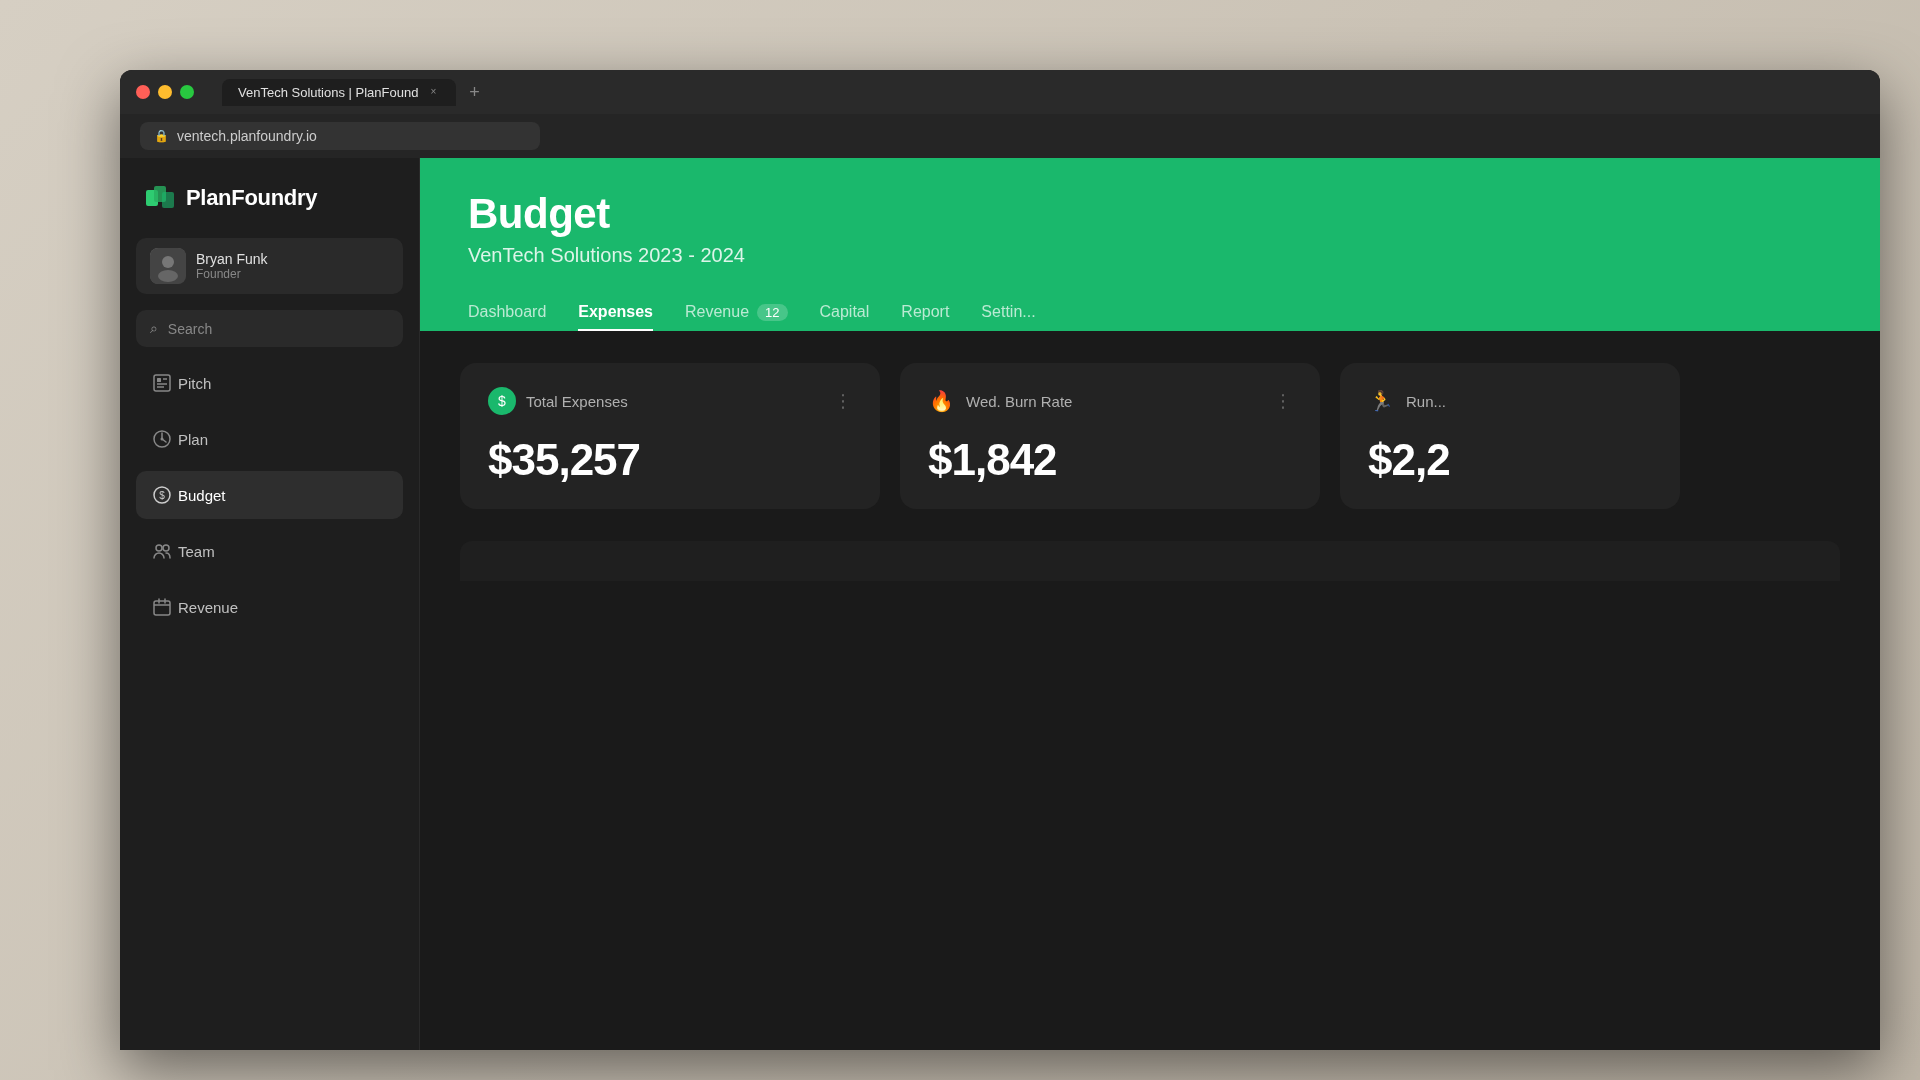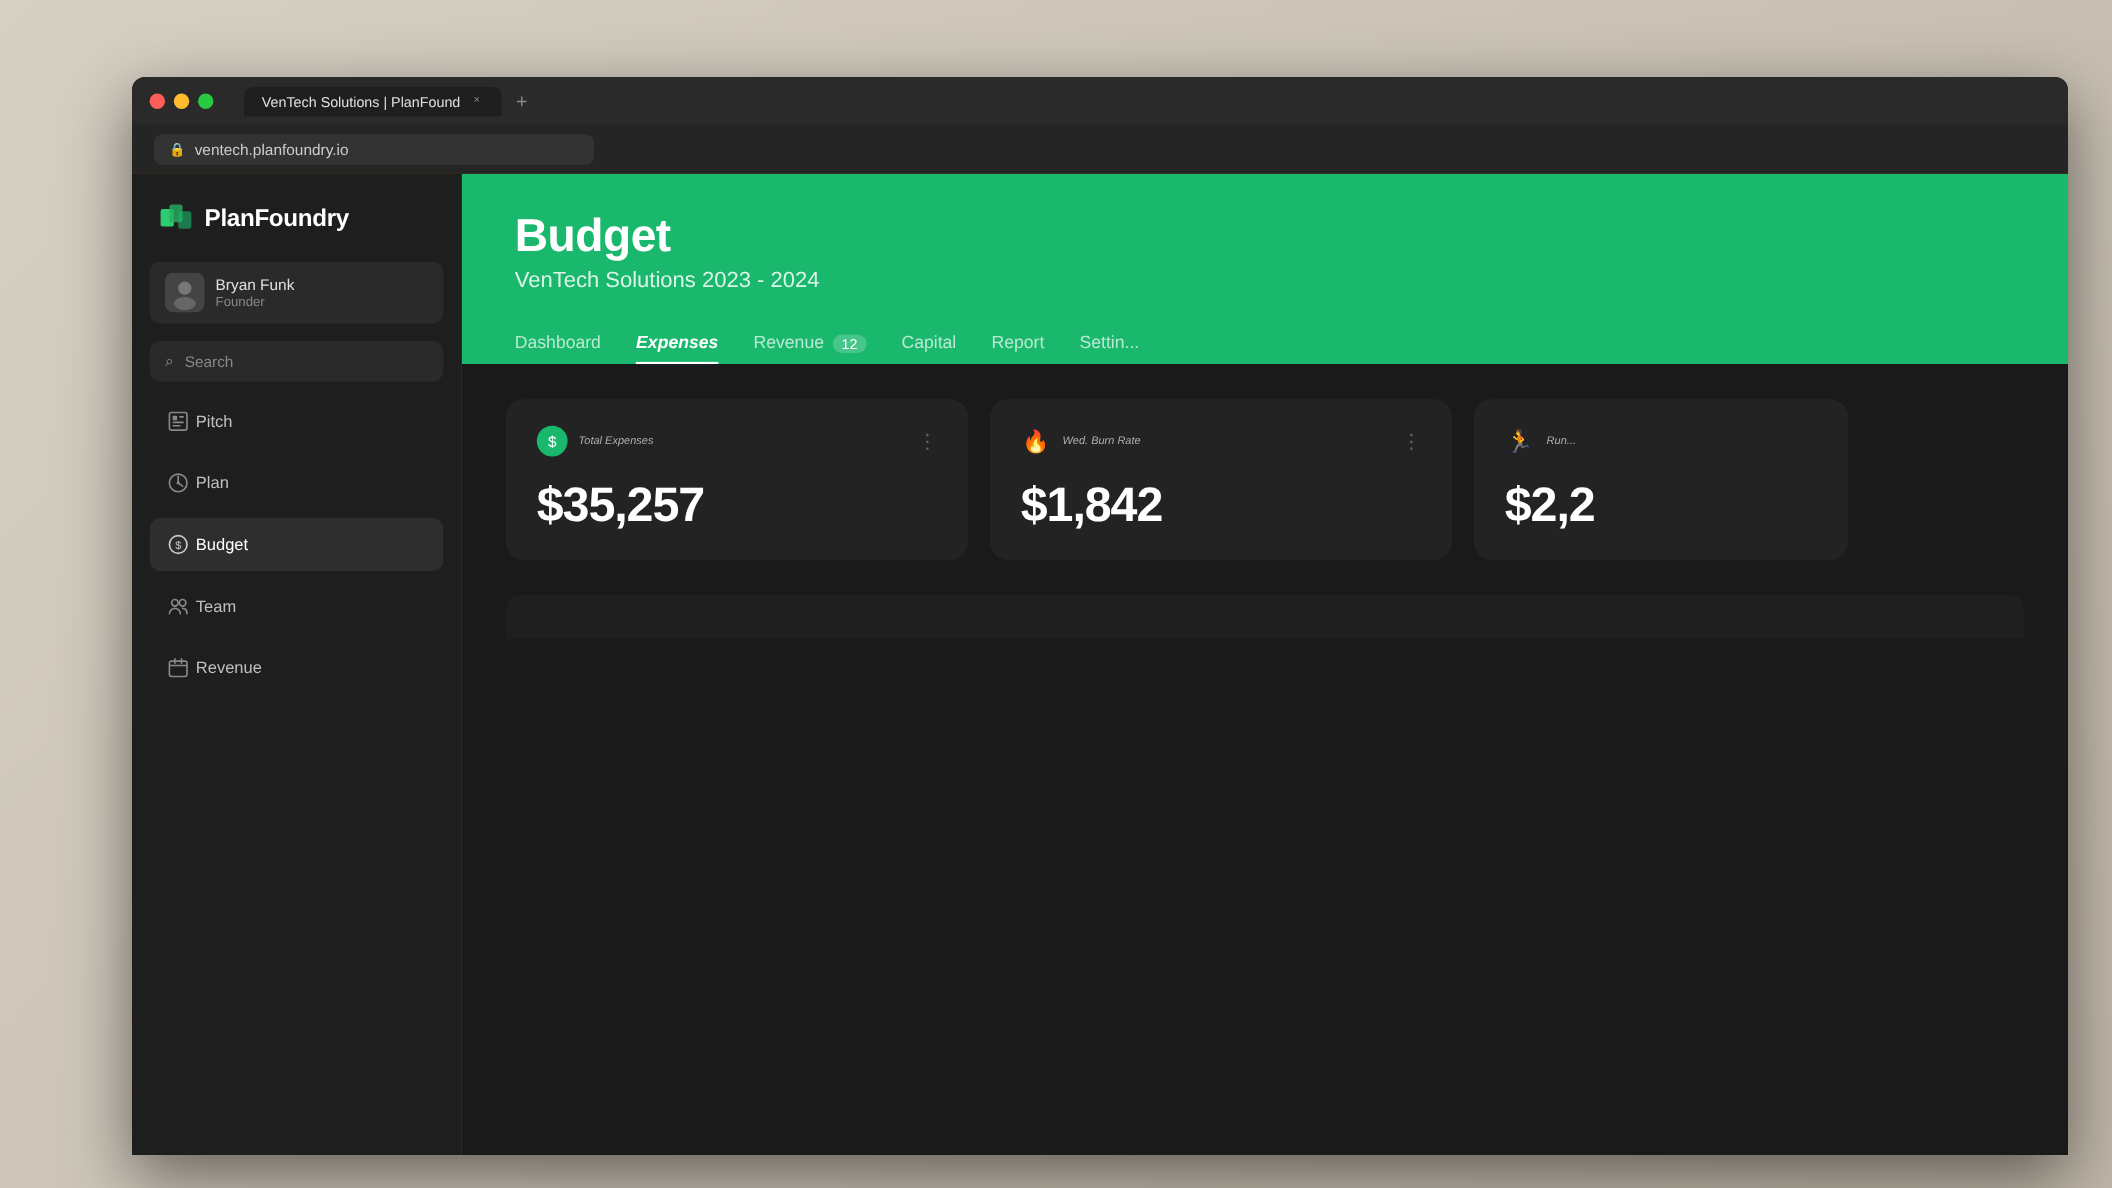--- a/index.html
+++ b/index.html
@@ -132,21 +132,21 @@
 
     .lock-icon {
       color: #888;
       font-size: 12px;
     }
 
     
     .app-layout {
       display: flex;
       height: calc(980px - 88px);
-      background: #a16207;
+      background: #0f766e;
     }
 
     
     .sidebar {
       width: 300px;
       background: #1e1e1e;
       flex-shrink: 0;
       padding: 24px 16px;
       display: flex;
       flex-direction: column;
@@ -341,21 +341,20 @@
       display: flex;
       align-items: center;
       gap: 8px;
       white-space: nowrap;
     }
 
     .tab-item.active {
       color: #ffffff;
       font-weight: 600;
       border-bottom: 2px solid #ffffff;
-      font-style: italic;
     }
 
     .tab-badge {
       background: rgba(255,255,255,0.2);
       color: #ffffff;
       border-radius: 10px;
       padding: 1px 8px;
       font-size: 13px;
       font-weight: 500;
     }
@@ -412,23 +411,22 @@
     }
 
     .card-icon.blue {
       background: transparent;
       color: #4a9eff;
       font-size: 20px;
     }
 
     .card-label {
       color: #b0b0b0;
-      font-size: 10px;
+      font-size: 15px;
       font-weight: 400;
-      font-style: italic;
     }
 
     .card-menu {
       color: #666;
       font-size: 18px;
       cursor: pointer;
     }
 
     .card-value {
       color: #ffffff;

